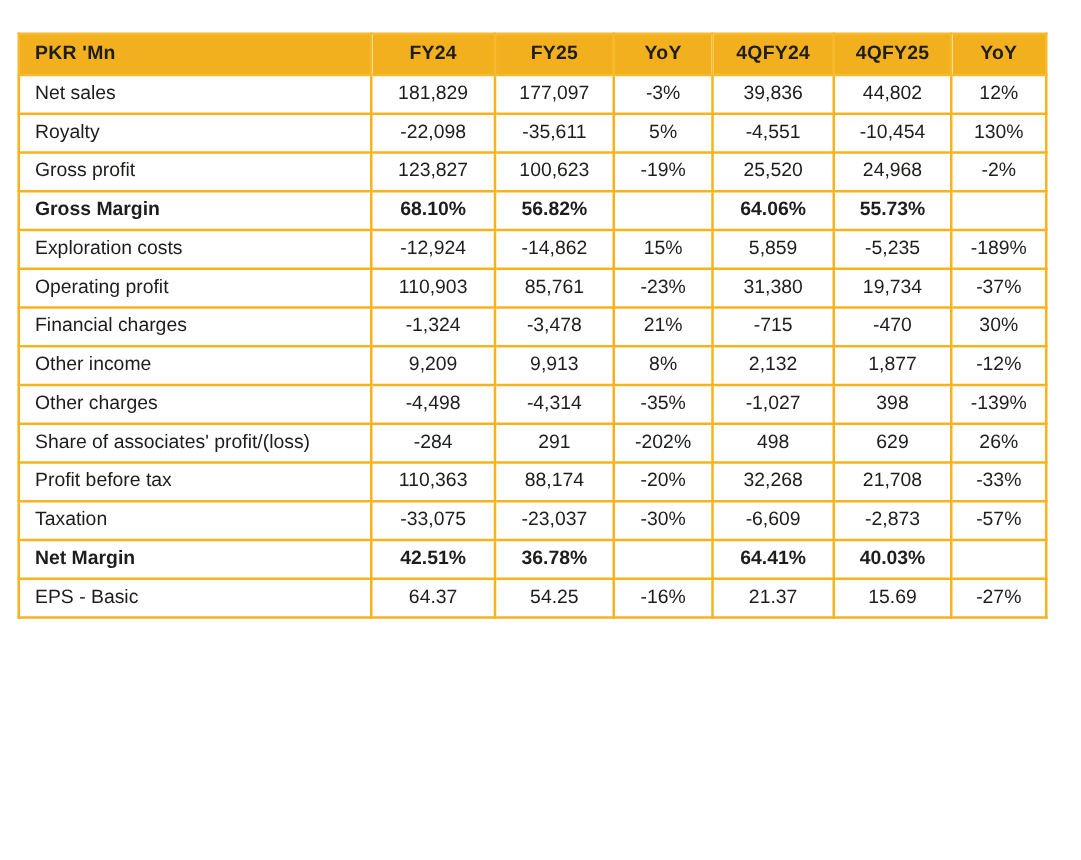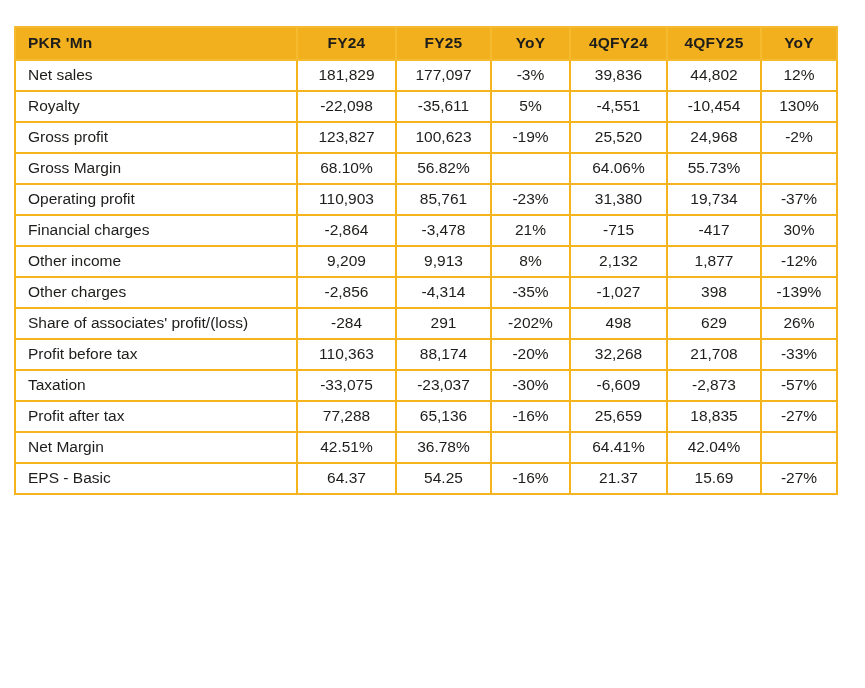--- a/index.html
+++ b/index.html
@@ -31,21 +31,21 @@
     font-weight: 700;
     border-color: #F6BA2E;
     height: 33px;
     letter-spacing: .2px;
   }
   table.fin th.label-col, table.fin td.label-col {
     text-align: left;
     padding-left: 12px;
   }
   table.fin td.label-col.wrap { white-space: normal; }
-  tr.bold-row td { font-weight: 400; }
+  tr.bold-row td { font-weight: 700; }
 </style>
 </head>
 <body>
 
 <div class="page">
   <table class="fin">
     <colgroup>
       <col style="width:282px">
       <col style="width:99px">
       <col style="width:95px">
@@ -96,49 +96,58 @@
         <tr class="bold-row">
     <td class="label-col">Gross Margin</td>
     <td>68.10%</td>
     <td>56.82%</td>
     <td></td>
     <td>64.06%</td>
     <td>55.73%</td>
     <td></td>
   </tr>
         <tr>
+    <td class="label-col">Exploration costs</td>
+    <td>-12,924</td>
+    <td>-14,862</td>
+    <td>15%</td>
+    <td>5,859</td>
+    <td>-5,235</td>
+    <td>-189%</td>
+  </tr>
+        <tr>
     <td class="label-col">Operating profit</td>
     <td>110,903</td>
     <td>85,761</td>
     <td>-23%</td>
     <td>31,380</td>
     <td>19,734</td>
     <td>-37%</td>
   </tr>
         <tr>
     <td class="label-col">Financial charges</td>
-    <td>-2,864</td>
+    <td>-1,324</td>
     <td>-3,478</td>
     <td>21%</td>
     <td>-715</td>
-    <td>-417</td>
+    <td>-470</td>
     <td>30%</td>
   </tr>
         <tr>
     <td class="label-col">Other income</td>
     <td>9,209</td>
     <td>9,913</td>
     <td>8%</td>
     <td>2,132</td>
     <td>1,877</td>
     <td>-12%</td>
   </tr>
         <tr>
     <td class="label-col">Other charges</td>
-    <td>-2,856</td>
+    <td>-4,498</td>
     <td>-4,314</td>
     <td>-35%</td>
     <td>-1,027</td>
     <td>398</td>
     <td>-139%</td>
   </tr>
         <tr>
     <td class="label-col wrap">Share of associates' profit/(loss)</td>
     <td>-284</td>
     <td>291</td>
@@ -158,36 +167,27 @@
   </tr>
         <tr>
     <td class="label-col">Taxation</td>
     <td>-33,075</td>
     <td>-23,037</td>
     <td>-30%</td>
     <td>-6,609</td>
     <td>-2,873</td>
     <td>-57%</td>
   </tr>
-        <tr>
-    <td class="label-col">Profit after tax</td>
-    <td>77,288</td>
-    <td>65,136</td>
-    <td>-16%</td>
-    <td>25,659</td>
-    <td>18,835</td>
-    <td>-27%</td>
-  </tr>
         <tr class="bold-row">
     <td class="label-col">Net Margin</td>
     <td>42.51%</td>
     <td>36.78%</td>
     <td></td>
     <td>64.41%</td>
-    <td>42.04%</td>
+    <td>40.03%</td>
     <td></td>
   </tr>
         <tr>
     <td class="label-col">EPS - Basic</td>
     <td>64.37</td>
     <td>54.25</td>
     <td>-16%</td>
     <td>21.37</td>
     <td>15.69</td>
     <td>-27%</td>

